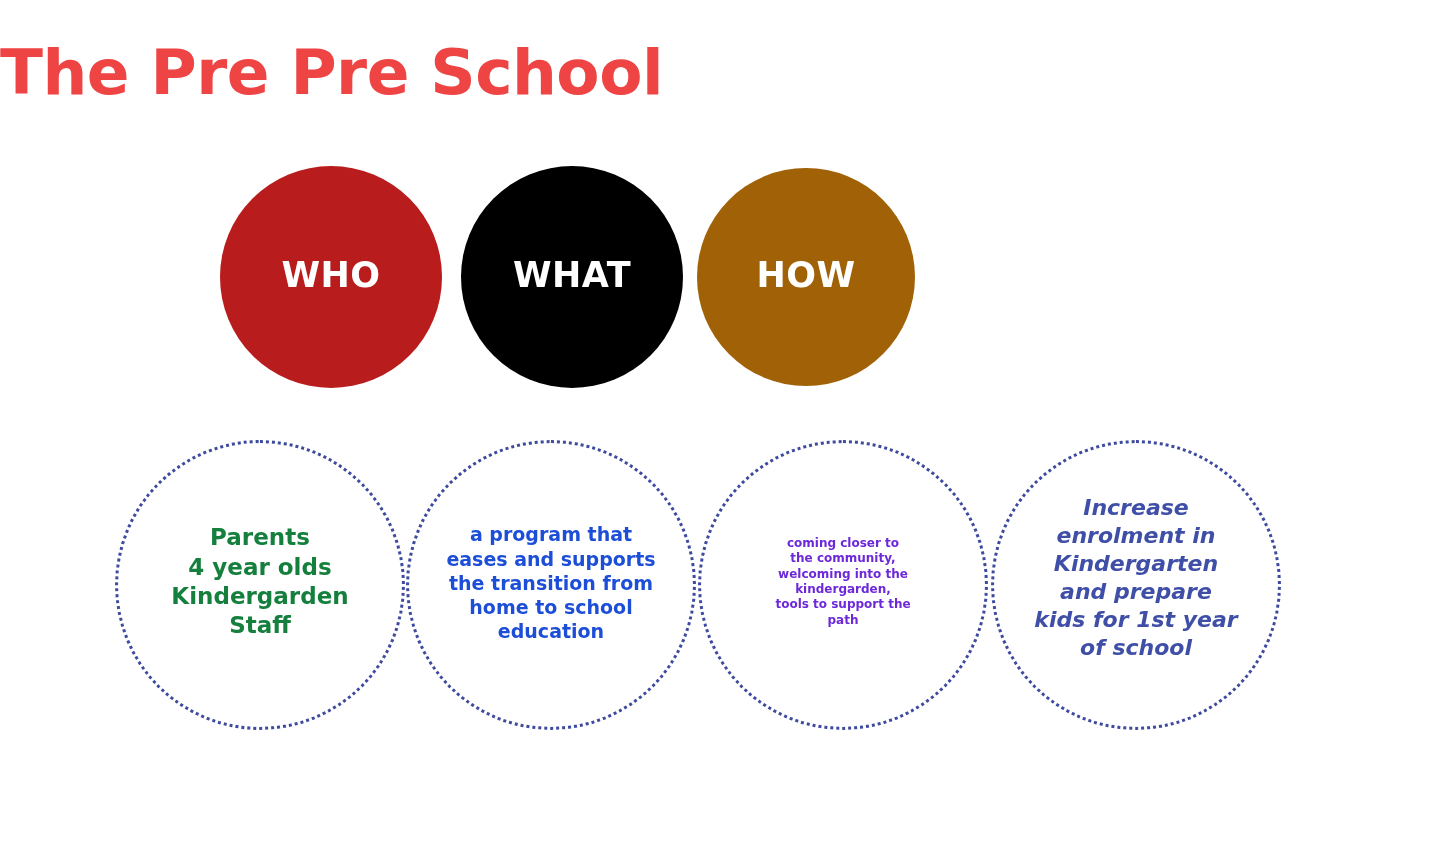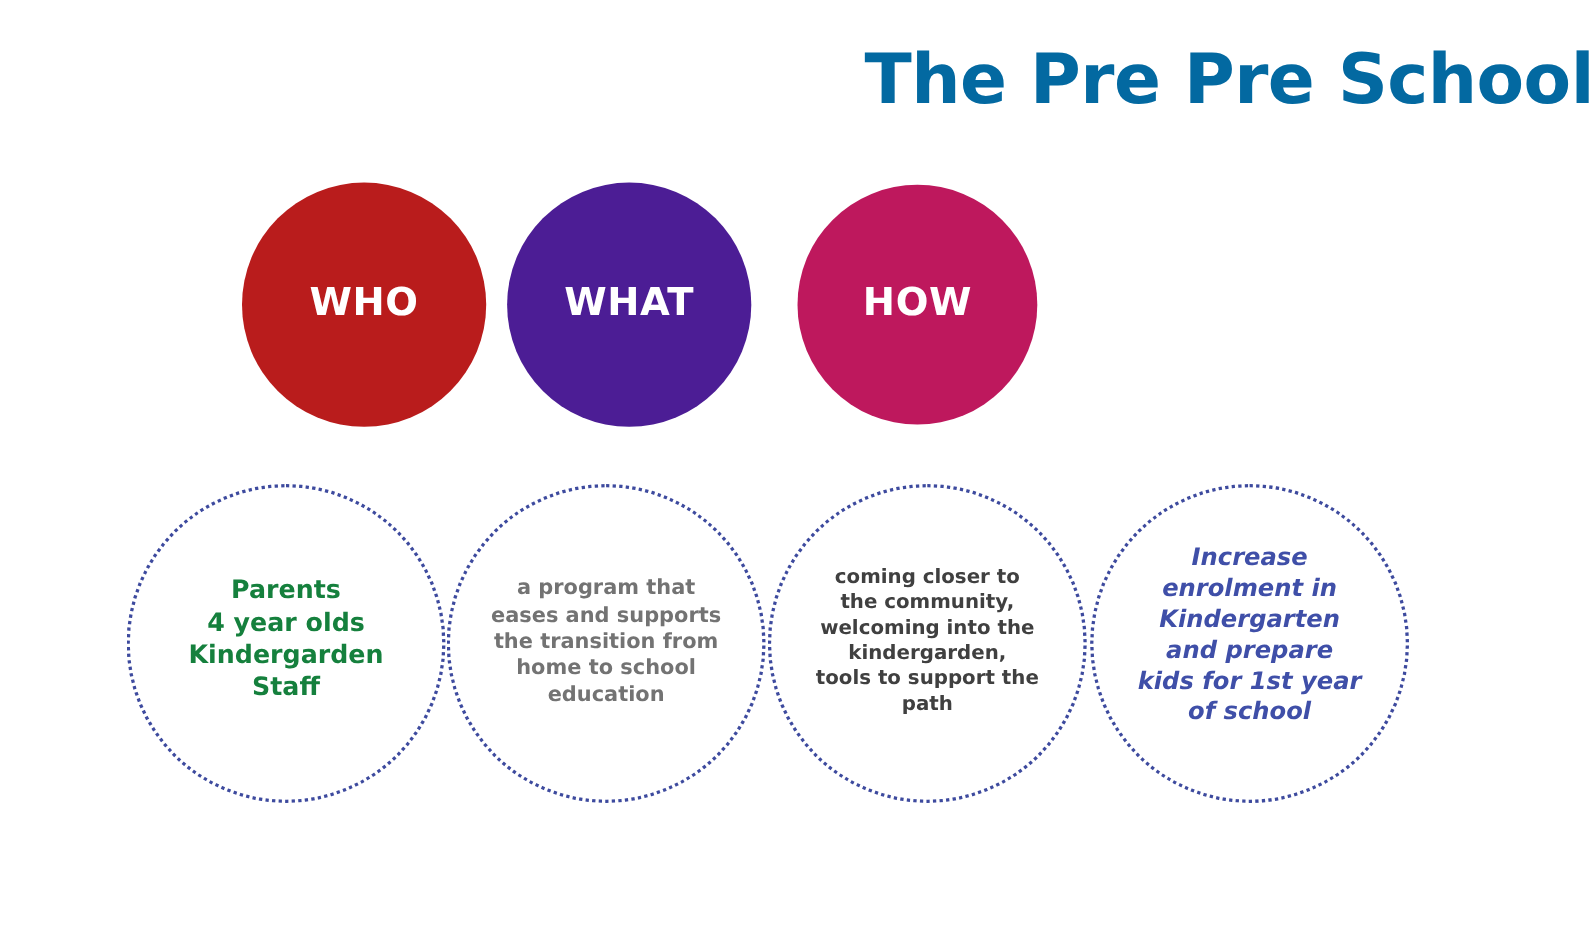--- a/index.html
+++ b/index.html
@@ -18,26 +18,26 @@
     background: #ffffff;
     overflow: hidden;
   }
 
   
   #page-title {
     position: absolute;
     left: 0;
     top: 38px;
     width: 1449px;
-    text-align: right;
+    text-align: left;
     font-size: 63px;
     font-weight: 700;
     line-height: 1.1;
     letter-spacing: -0.5px;
-    color: #0369a1;
+    color: #ef4444;
     white-space: nowrap;
   }
 
   
   #solid-circle-row {
     position: absolute;
     left: 0;
     top: 0;
     width: 1449px;
     height: 845px;
@@ -91,44 +91,44 @@
 <body>
 
 <div id="stage">
 
   <div id="page-title">The Pre Pre School</div>
 
   <div id="solid-circle-row">
       <div class="solid-circle" style="width: 222px; height: 222px; left: 220px; top: 166px; background: #b91c1c;">
         <span class="solid-circle-label">WHO</span>
       </div>
-      <div class="solid-circle" style="width: 222px; height: 222px; left: 461px; top: 166px; background: #4c1d95;">
+      <div class="solid-circle" style="width: 222px; height: 222px; left: 461px; top: 166px; background: #000000;">
         <span class="solid-circle-label">WHAT</span>
       </div>
-      <div class="solid-circle" style="width: 218px; height: 218px; left: 725px; top: 168px; background: #be185d;">
+      <div class="solid-circle" style="width: 218px; height: 218px; left: 697px; top: 168px; background: #a16207;">
         <span class="solid-circle-label">HOW</span>
       </div>
     </div>
 
   <div id="dotted-circle-row">
       <div class="dotted-circle" style="width: 290px; height: 290px; left: 115px; top: 440px; border-color: rgb(61, 74, 158);">
         <div class="dotted-circle-text" style="font-size: 23px; width: 240px; top: -3px; color: #15803d;">Parents
 4 year olds
 Kindergarden
 Staff</div>
       </div>
       <div class="dotted-circle" style="width: 290px; height: 290px; left: 406px; top: 440px; border-color: rgb(61, 74, 158);">
-        <div class="dotted-circle-text" style="font-size: 19px; width: 250px; top: -2px; color: #737373;">a program that
+        <div class="dotted-circle-text" style="font-size: 19px; width: 250px; top: -2px; color: #1d4ed8;">a program that
 eases and supports
 the transition from
 home to school
 education</div>
       </div>
       <div class="dotted-circle" style="width: 290px; height: 290px; left: 698px; top: 440px; border-color: rgb(61, 74, 158);">
-        <div class="dotted-circle-text" style="font-size: 18px; width: 248px; top: -3px; color: #404040;">coming closer to
+        <div class="dotted-circle-text" style="font-size: 12px; width: 248px; top: -3px; color: #6d28d9;">coming closer to
 the community,
 welcoming into the
 kindergarden,
 tools to support the
 path</div>
       </div>
       <div class="dotted-circle" style="width: 290px; height: 290px; left: 991px; top: 440px; border-color: rgb(61, 74, 158);">
         <div class="dotted-circle-text" style="font-size: 22px; width: 230px; top: -7px; color: rgb(63, 79, 168); font-style: italic;">Increase
 enrolment in
 Kindergarten

